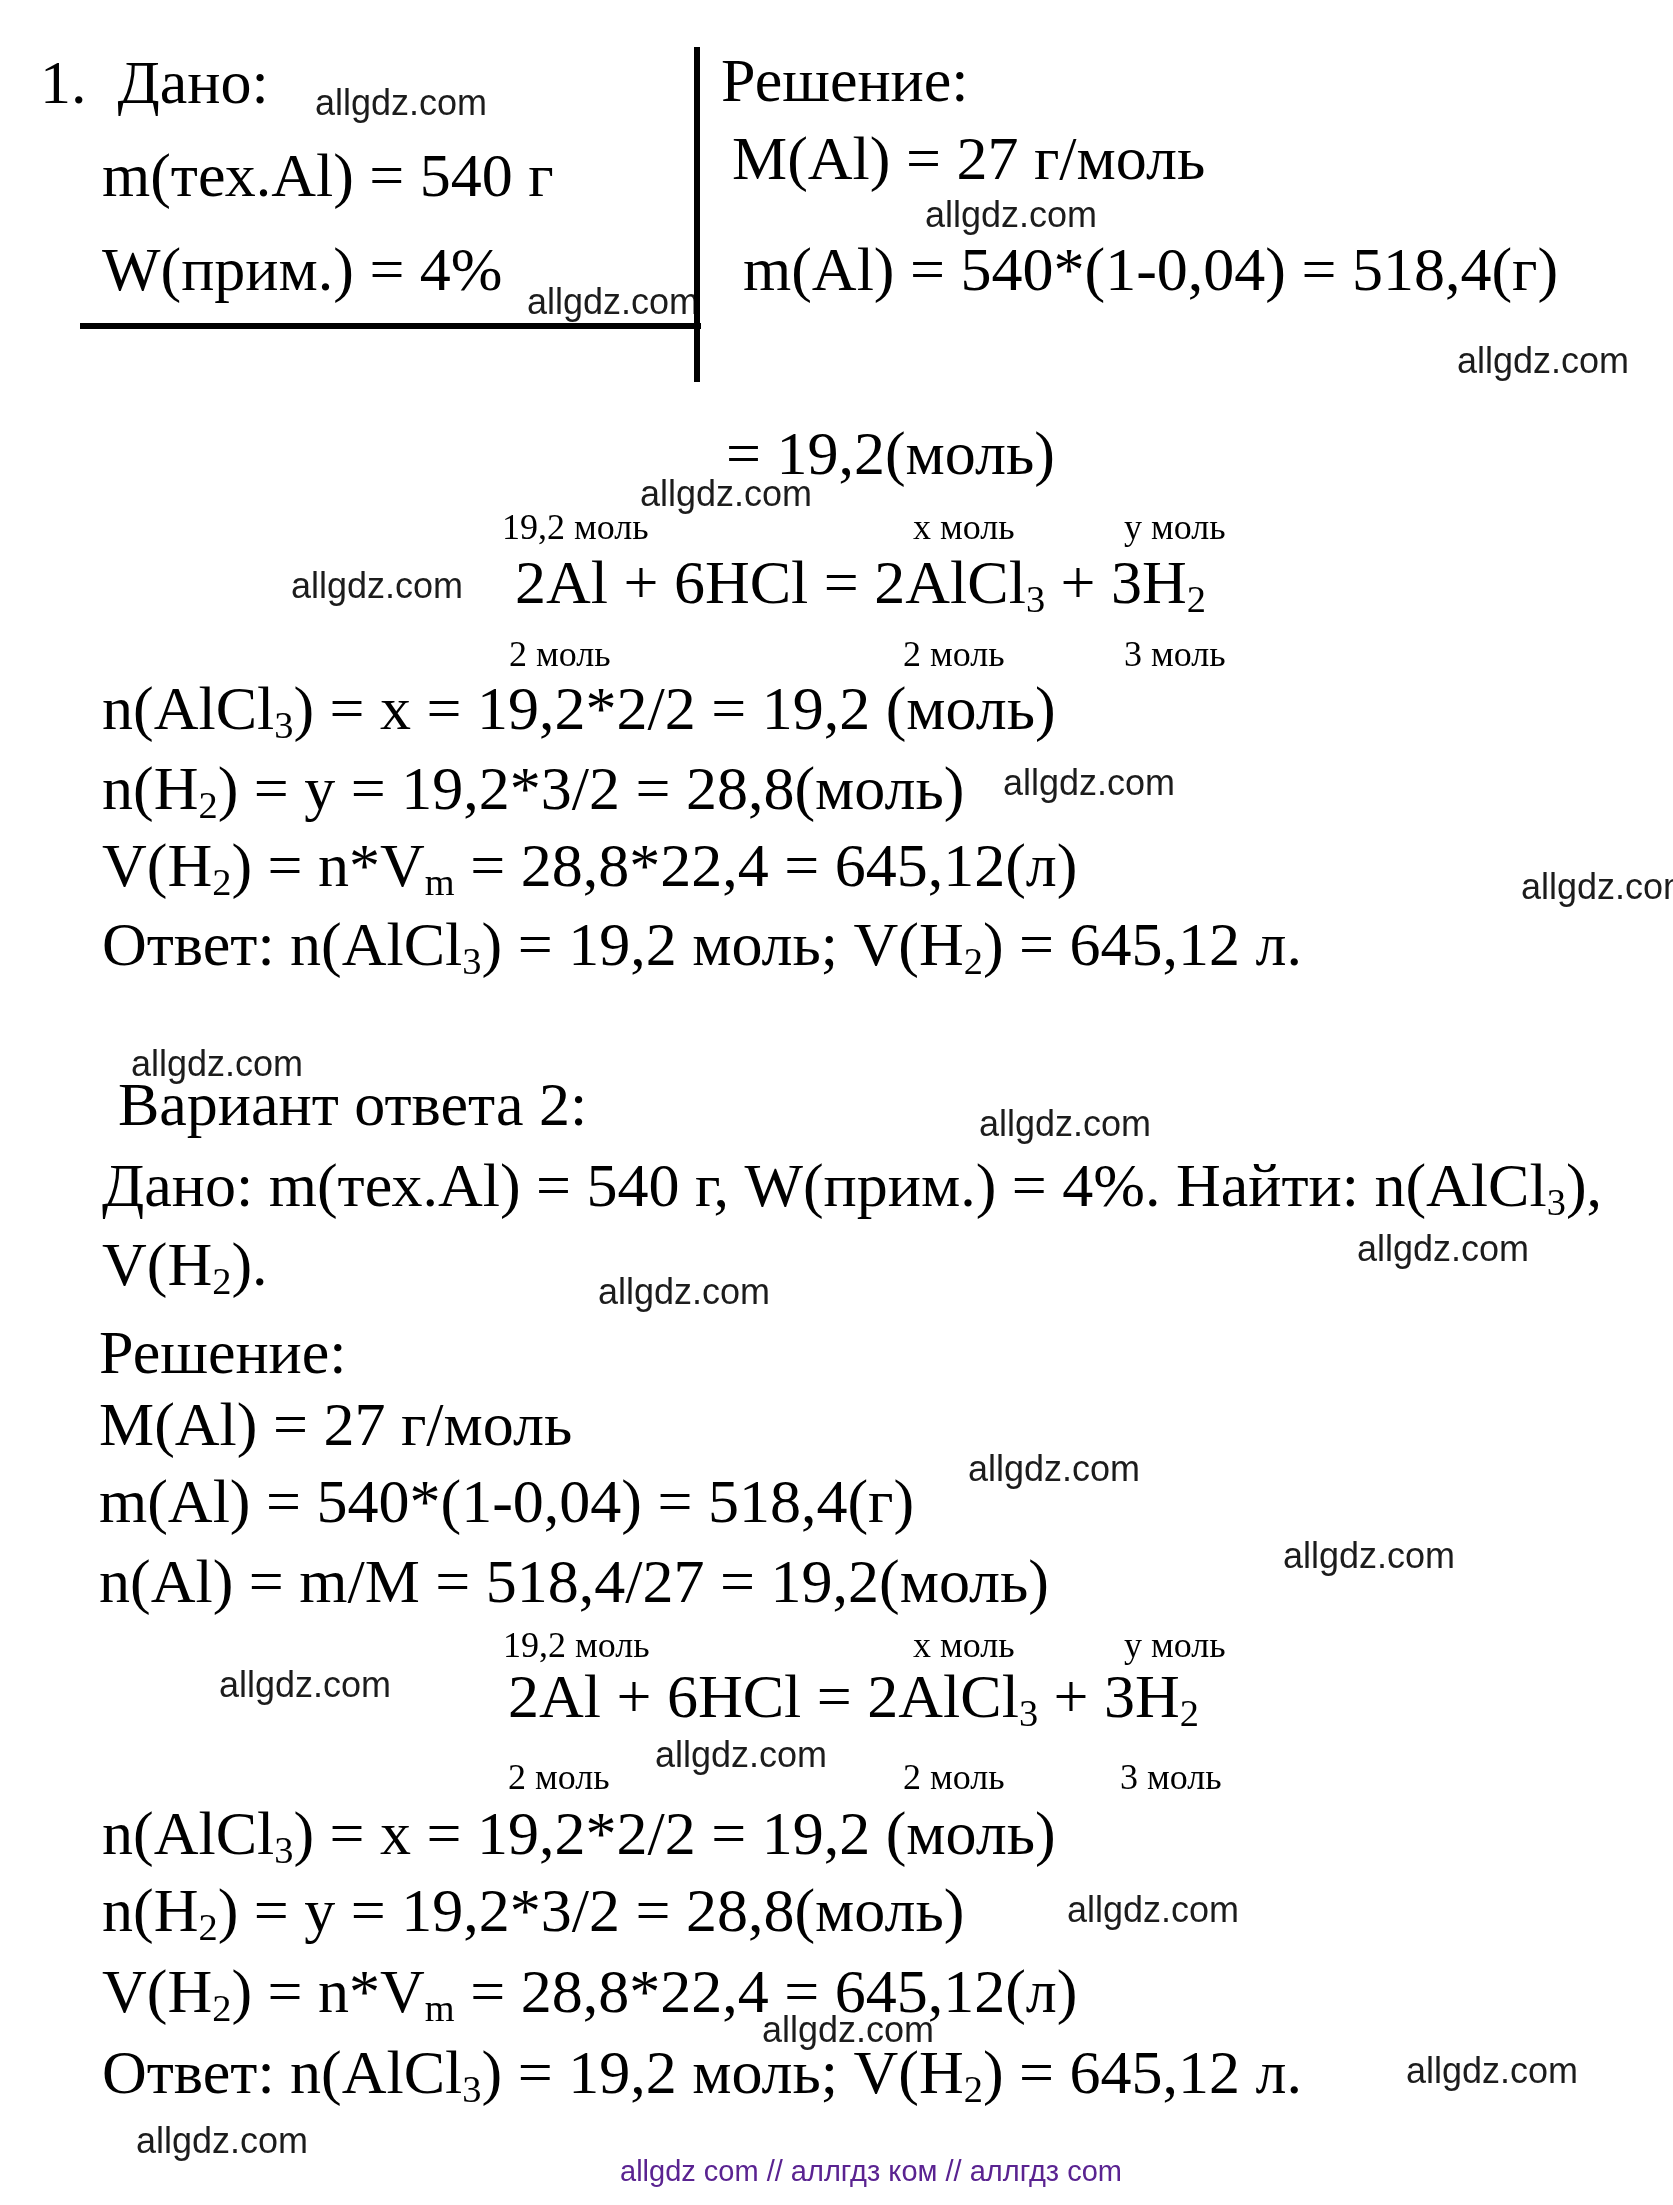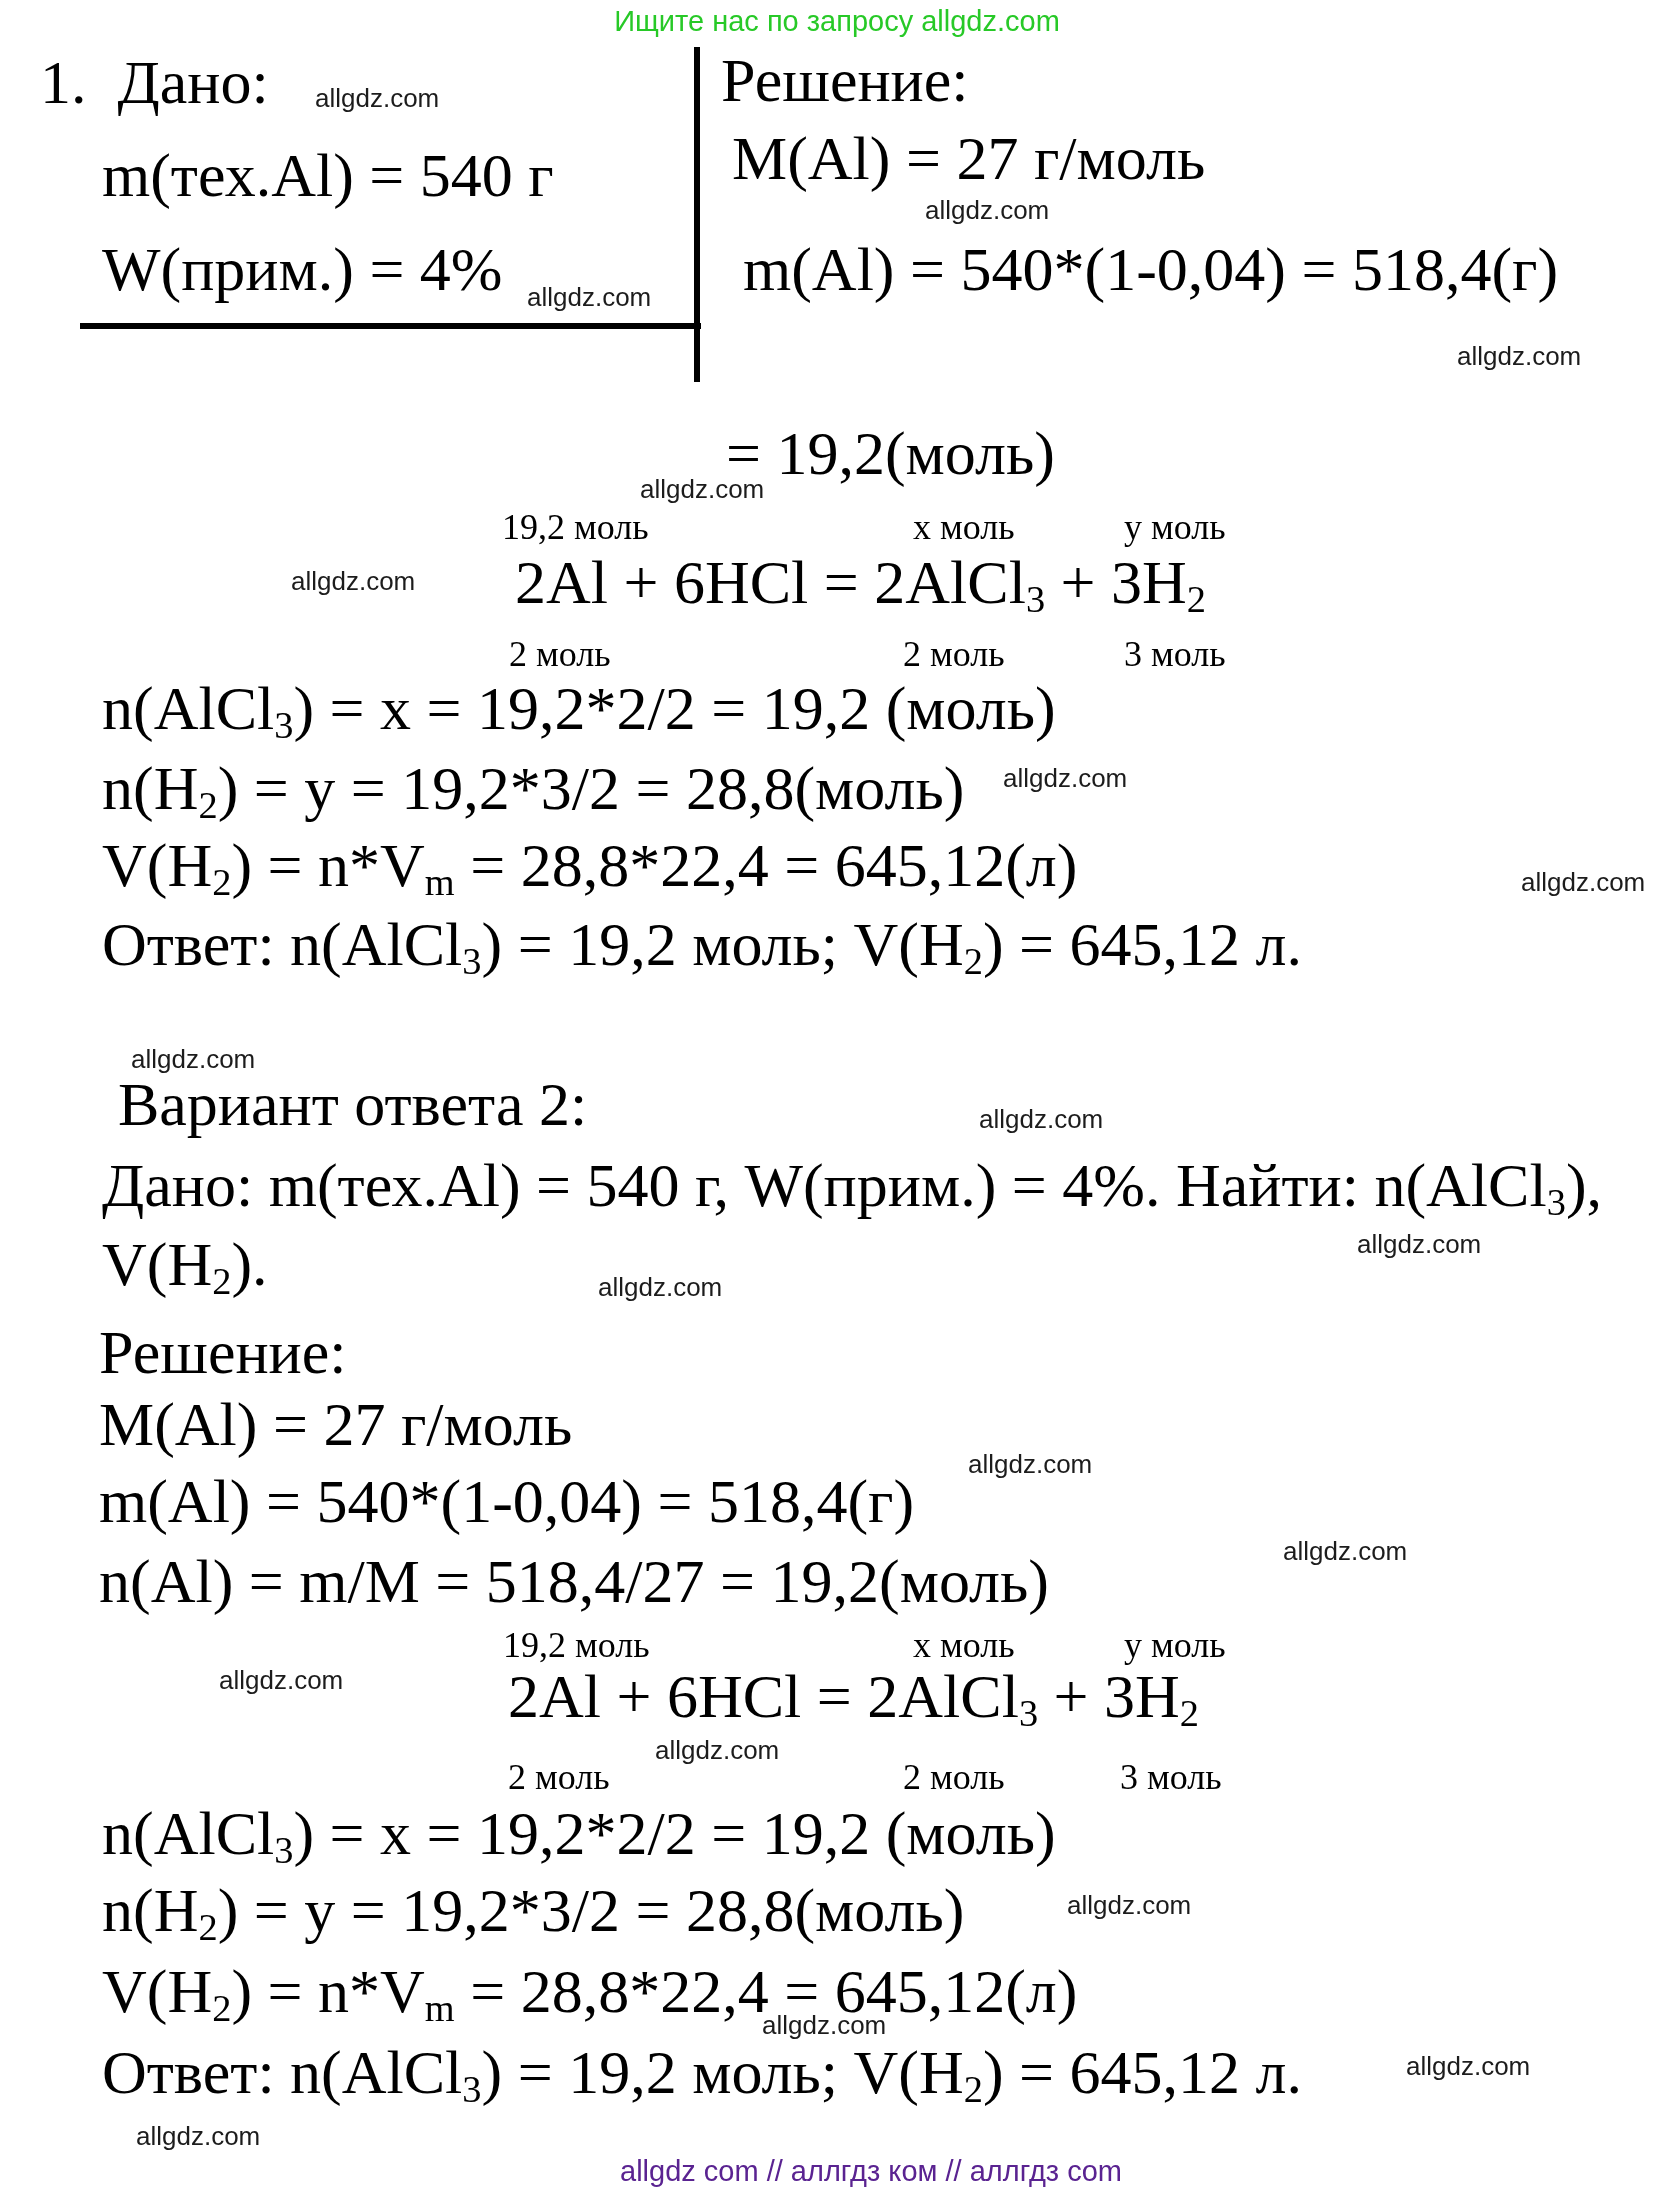--- a/index.html
+++ b/index.html
@@ -1,29 +1,28 @@
 <!DOCTYPE html>
 <html style="font-size:13.7px"><head>
 <meta charset="utf-8">
 <style>
   html,body{margin:0;padding:0;background:#ffffff;}
   .page{position:relative;width:1674px;height:2205px;background:#ffffff;overflow:hidden;}
   .t{position:absolute;white-space:pre;font-family:"Liberation Serif",serif;font-size:62px;line-height:1;color:#000;}
   .lbl{position:absolute;white-space:pre;font-family:"Liberation Serif",serif;font-size:36px;line-height:1;color:#000;}
-  .wm{position:absolute;white-space:pre;font-family:"Liberation Sans",sans-serif;font-size:26px;line-height:1;color:#1c1c1c;}
+  .wm{position:absolute;white-space:pre;font-family:"Liberation Sans",sans-serif;font-size:36px;line-height:1;color:#1c1c1c;}
   .banner{position:absolute;left:0;width:100%;text-align:center;font-family:"Liberation Sans",sans-serif;font-size:29px;line-height:1;}
   .rule{position:absolute;background:#000;}
   sub{font-size:62%;vertical-align:-0.24em;line-height:0;}
 </style>
 </head>
 <body>
 
 <div class="page">
 
-  <div class="banner" style="top: 6.8px; color: rgb(39, 201, 39);">Ищите нас по запросу allgdz.com</div>
 
   <div class="t" style="left:40px;top:51px;">1.&nbsp;&nbsp;Дано:</div>
   <div class="wm" style="left:315px;top:85px;">allgdz.com</div>
 
   <div class="t" style="left:102px;top:144px;">m(тех.Al) = 540 г</div>
   <div class="t" style="left:102px;top:238px;text-align:center;">W(прим.) = 4%</div>
   <div class="wm" style="left:527px;top:284px;">allgdz.com</div>
 
   <div class="rule" style="left:80px;top:323px;width:621px;height:6px;"></div>
   <div class="rule" style="left:694px;top:47px;width:6px;height:335px;"></div>

